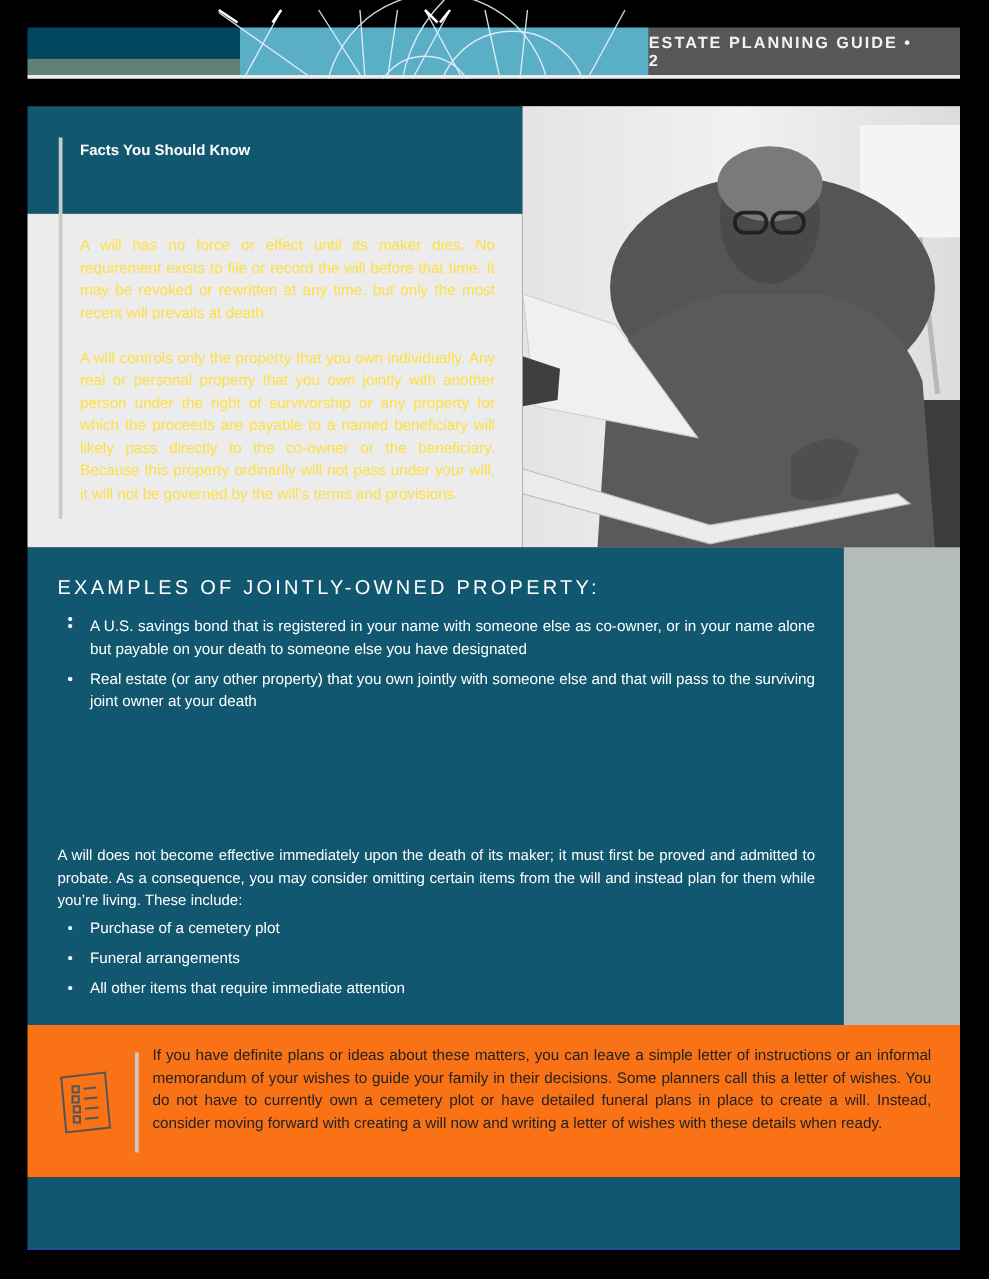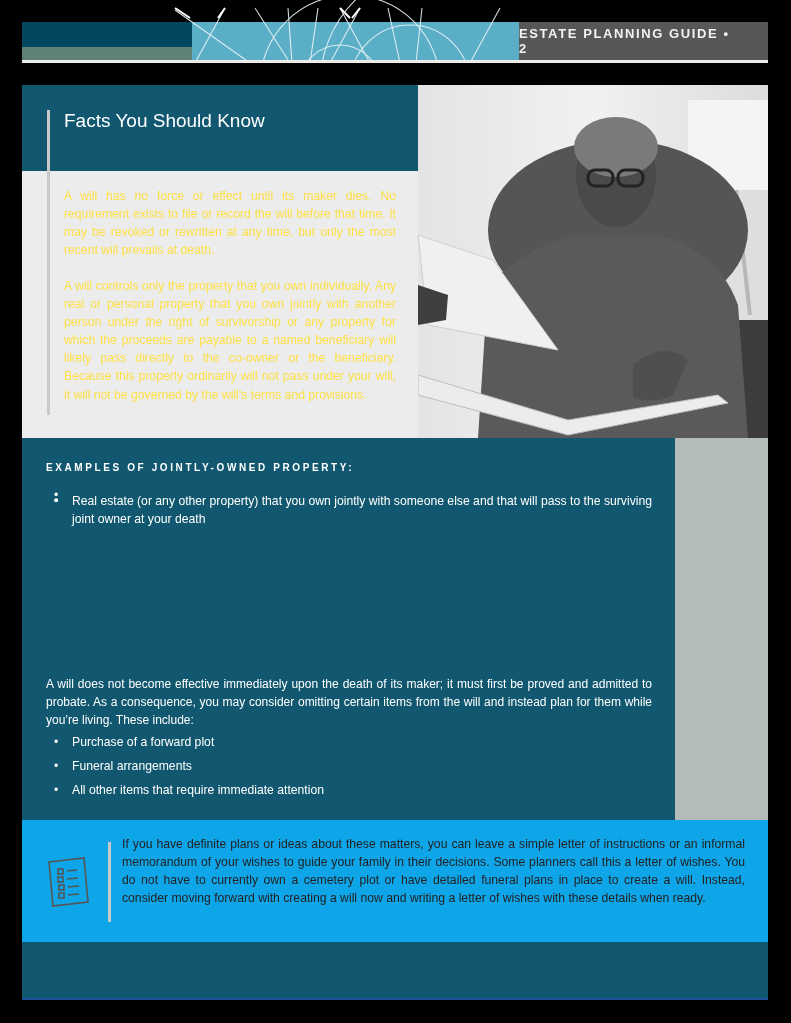--- a/index.html
+++ b/index.html
@@ -14,37 +14,37 @@
   .hdr-title { color:#f2f2f2; font-weight:700; font-size:13px; letter-spacing:1.6px; }
   .hdr-strip { position:absolute; left:22px; top:60px; width:746px; height:3px; background:#ececec; }
   .hdr-art { position:absolute; left:170px; top:0; width:340px; height:63px; pointer-events:none; }
 
   
   .page { position:absolute; left:22px; top:85px; width:746px; height:915px; }
 
   .top-left-head { position:absolute; left:0; top:0; width:396px; height:86px; background:#10576f; }
   .top-left-body { position:absolute; left:0; top:86px; width:396px; height:267px; background:#ececec; }
   .accent-bar { position:absolute; left:25px; top:25px; width:3px; height:305px; background:#c9c9c9; }
-  .title { position:absolute; left:42px; top:25px; color:#fff; font-weight:400; font-size:19px; line-height:21px;text-align:right; }
+  .title { position:absolute; left:42px; top:25px; color:#fff; font-weight:700; font-size:12px; line-height:21px;text-align:right; }
   .para { position:absolute; left:42px; width:332px; color:#fde047; font-size:12.2px; line-height:18.1px; text-align:justify; }
 
   .photo { position:absolute; left:396px; top:0; width:350px; height:353px; background:#d8d8d8; overflow:hidden; }
 
   .mid { position:absolute; left:0; top:353px; width:653px; height:382px; background:#10576f; }
   .mid-side { position:absolute; left:653px; top:353px; width:93px; height:382px; background:#b3bcb9; }
-  .ex-head { position:absolute; left:24px; top:24px; color:#fff; font-weight:700; font-size:10px; letter-spacing:2.6px; }
+  .ex-head { position:absolute; left:24px; top:24px; color:#fff; font-weight:400; font-size:16px; letter-spacing:2.6px; }
   .ex-list { position:absolute; left:24px; top:48px; width:606px; margin:0; padding:0; list-style:none; }
   .ex-list li { position:relative; padding-left:26px; color:#fff; font-size:12.2px; line-height:18px; text-align:justify; margin-bottom:6px; }
   .ex-list li .dot { position:absolute; left:8px; top:0; }
   .mid-para { position:absolute; left:24px; top:237px; width:606px; color:#fff; font-size:12px; line-height:18px; text-align:justify; }
   .mid-list { position:absolute; left:24px; top:295px; width:606px; margin:0; padding:0; list-style:none; }
   .mid-list li { position:relative; padding-left:26px; color:#fff; font-size:12.2px; line-height:18px; margin-bottom:6px; }
   .mid-list li .dot { position:absolute; left:8px; top:0; }
 
-  .note { position:absolute; left:0; top:735px; width:746px; height:122px; background:#0ea5e9; }
+  .note { position:absolute; left:0; top:735px; width:746px; height:122px; background:#f97316; }
   .note-icon { position:absolute; left:24px; top:36px; width:44px; height:52px; }
   .note-bar { position:absolute; left:86px; top:22px; width:3px; height:80px; background:#c9c9c9; }
   .note-text { position:absolute; left:100px; top:15px; width:623px; color:#222; font-size:12.2px; line-height:18px; text-align:justify; }
 
   .footer { position:absolute; left:0; top:857px; width:746px; height:58px; background:#10576f; border-bottom:2px solid #1f4f9a; box-sizing:border-box; }
 </style>
 </head>
 <body>
 
 <div class="hdr">
@@ -118,27 +118,27 @@
       <path d="M0 290 L150 335 L300 310 L310 318 L150 350 L0 310 Z" fill="#ececec" stroke="#bdbdbd"></path>
       <path d="M215 280 Q245 255 270 275 L255 310 Q235 320 215 312 Z" fill="#4f4f4f"></path>
       <path d="M0 200 L30 210 L28 235 L0 240 Z" fill="#3f3f3f"></path>
     </svg>
   </div>
 
   <div class="mid">
     <div class="ex-head">EXAMPLES OF JOINTLY-OWNED PROPERTY:</div>
     <ul class="ex-list">
       <li><span class="dot">•</span></li>
-      <li><span class="dot">•</span></li>
+      <li><span class="dot">•</span><span>A U.S. savings bond that is registered in your name with someone else as co-owner, or in your name alone but payable on your death to someone else you have designated</span></li>
       <li><span class="dot">•</span></li>
       <li><span class="dot">•</span><span>Real estate (or any other property) that you own jointly with someone else and that will pass to the surviving joint owner at your death</span></li>
     </ul>
     <div class="mid-para">A will does not become effective immediately upon the death of its maker; it must first be proved and admitted to probate. As a consequence, you may consider omitting certain items from the will and instead plan for them while you’re living. These include:</div>
     <ul class="mid-list">
-      <li><span class="dot">•</span><span>Purchase of a forward plot</span></li>
+      <li><span class="dot">•</span><span>Purchase of a cemetery plot</span></li>
       <li><span class="dot">•</span><span>Funeral arrangements</span></li>
       <li><span class="dot">•</span><span>All other items that require immediate attention</span></li>
     </ul>
   </div>
   <div class="mid-side"></div>
 
   <div class="note">
     <svg class="note-icon" viewBox="0 0 44 52">
       <g fill="none" stroke="#555" stroke-width="1.6">
         <path d="M3 6 L38 2 L42 46 L7 50 Z"></path>

